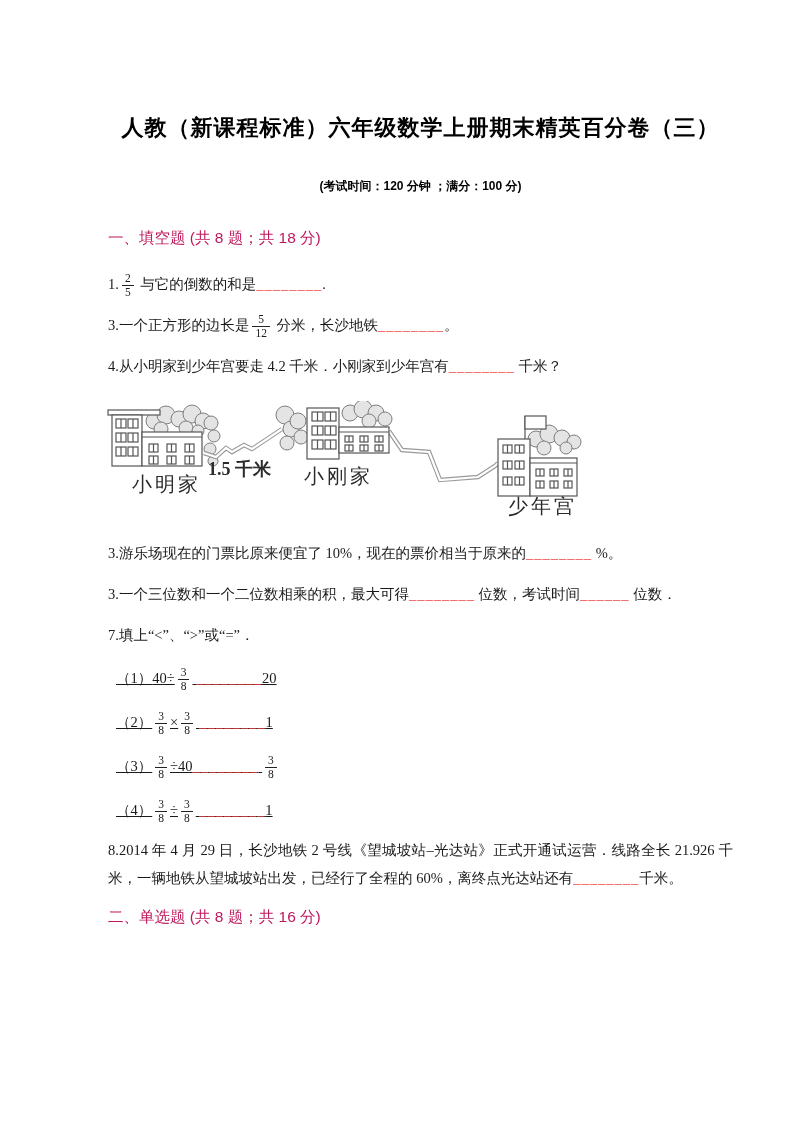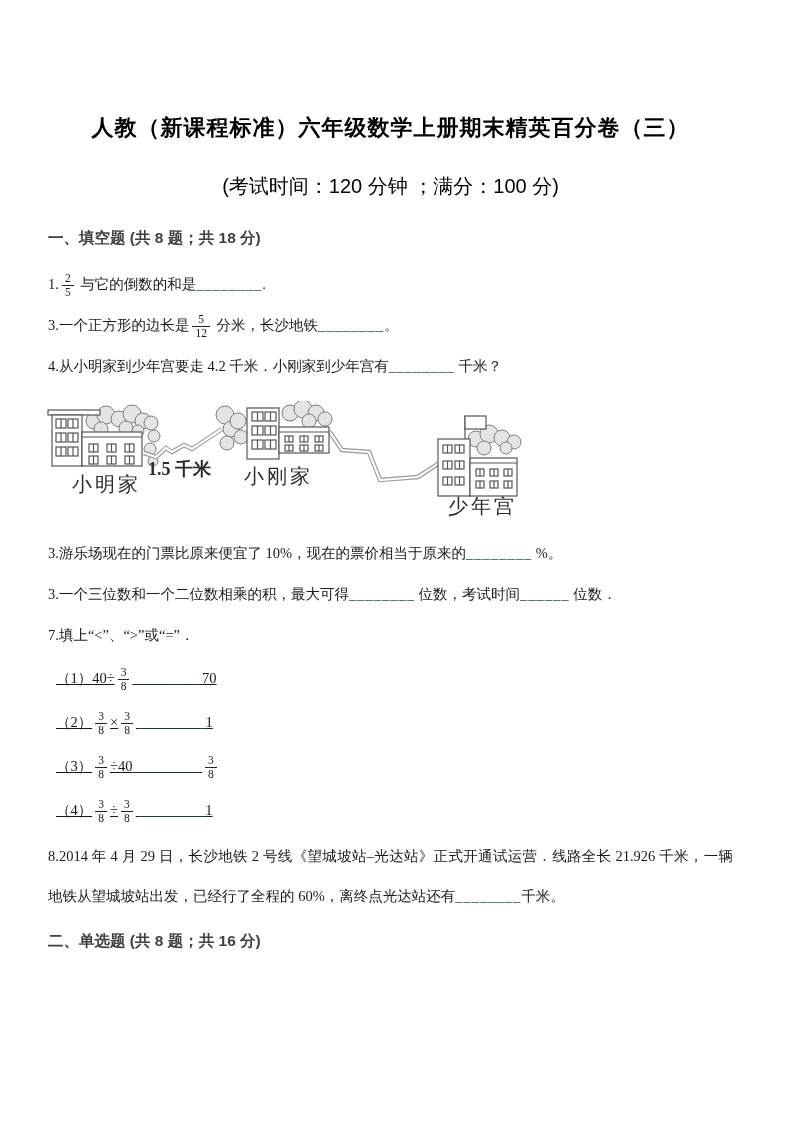--- a/index.html
+++ b/index.html
@@ -5,47 +5,47 @@
   html,body{margin:0;padding:0;background:#888;}
   .sheet{
     position:relative;
     width:793px;height:1122px;
     margin:0 auto;
     background:#ffffff;
     color:#1a1a1a;
     font-family:"Liberation Serif","DejaVu Serif",serif;
     overflow:hidden;
   }
-  .content{padding:113px 60px 0 48px;}
+  .content{padding:113px 60px 0 108px;}
   .title{
     margin:0;text-align:center;
     font-family:"Liberation Sans","DejaVu Sans",sans-serif;
     font-weight:bold;font-size:22px;line-height:30px;
     letter-spacing:1px;color:#000;
   }
   .subtitle{
     margin-top:33px;text-align:center;
     font-family:"Liberation Sans","DejaVu Sans",sans-serif;
-    font-weight:normal;font-size:20px;line-height:21px;color:#000;
+    font-weight:bold;font-size:12px;line-height:21px;color:#000;
   }
   .sec-heading{
     margin-top:30px;
     font-family:"Liberation Sans","DejaVu Sans",sans-serif;
-    font-weight:bold;font-size:15.5px;line-height:21px;color:#404040;
+    font-weight:normal;font-size:15.5px;line-height:21px;color:#be185d;
   }
   .sec-heading.second{margin-top:14px;}
   .q{font-size:14.5px;line-height:41px;white-space:nowrap;}
   .q.first{margin-top:16px;}
   .q5first{margin-top:16px;}
   .sub-item{font-size:14.5px;line-height:44px;padding-left:8px;white-space:nowrap;text-decoration:underline;}
   .para{
-    margin-top:4px;font-size:14.5px;line-height:40px;
+    margin-top:4px;font-size:14.5px;line-height:28px;
     text-align:justify;
   }
-  .blank{color:#14532d;letter-spacing:1px;}
+  .blank{color:#ef4444;letter-spacing:1px;}
   .frac{
     display:inline-block;vertical-align:middle;text-align:center;
     font-size:11.5px;line-height:1.15;margin:0 3px;
     font-family:"Liberation Serif","DejaVu Serif",serif;
   }
   .frac .fn{display:block;padding:0 3px;}
   .frac .fd{display:block;border-top:1px solid #222;padding:0 3px;}
   .figure{margin:14px 0 0 -4px;width:482px;height:116px;}
   svg text{fill:#2b2b2b;}
   .fig-label{font-size:20px;letter-spacing:3px;}
@@ -219,21 +219,21 @@
         <text x="404" y="112" class="fig-label">少年宫</text>
       </svg>
     </div>
 
     <div class="q q5first"><span>3.游乐场现在的门票比原来便宜了 10%，现在的票价相当于原来的</span><span class="blank">________</span><span> %。</span></div>
 
     <div class="q"><span>3.一个三位数和一个二位数相乘的积，最大可得</span><span class="blank">________</span><span> 位数，考试时间</span><span class="blank">______</span><span> 位数．</span></div>
 
     <div class="q"><span>7.填上“&lt;”、“&gt;”或“=”．</span></div>
 
-    <div class="sub-item"><span>（1）</span><span>40÷</span><span class="frac"><span class="fn">3</span><span class="fd">8</span></span> <span class="blank">________</span><span>70</span></div>
+    <div class="sub-item"><span>（1）</span><span>40÷</span><span class="frac"><span class="fn">3</span><span class="fd">8</span></span> <span class="blank">________</span><span>20</span></div>
 
     <div class="sub-item"><span>（2）</span><span class="frac"><span class="fn">3</span><span class="fd">8</span></span><span>×</span><span class="frac"><span class="fn">3</span><span class="fd">8</span></span> <span class="blank">________</span><span>1</span></div>
 
     <div class="sub-item"><span>（3）</span><span class="frac"><span class="fn">3</span><span class="fd">8</span></span><span>÷40</span><span class="blank">________</span> <span class="frac"><span class="fn">3</span><span class="fd">8</span></span></div>
 
     <div class="sub-item"><span>（4）</span><span class="frac"><span class="fn">3</span><span class="fd">8</span></span><span>÷</span><span class="frac"><span class="fn">3</span><span class="fd">8</span></span> <span class="blank">________</span><span>1</span></div>
 
     <div class="para"><span>8.2014 年 4 月 29 日，长沙地铁 2 号线《望城坡站–光达站》正式开通试运营．线路全长 21.926 千米，一辆地铁从望城坡站出发，已经行了全程的 60%，离终点光达站还有</span><span class="blank">________</span><span>千米。</span></div>
 
     <div class="sec-heading second">二、单选题 (共 8 题；共 16 分)</div>

